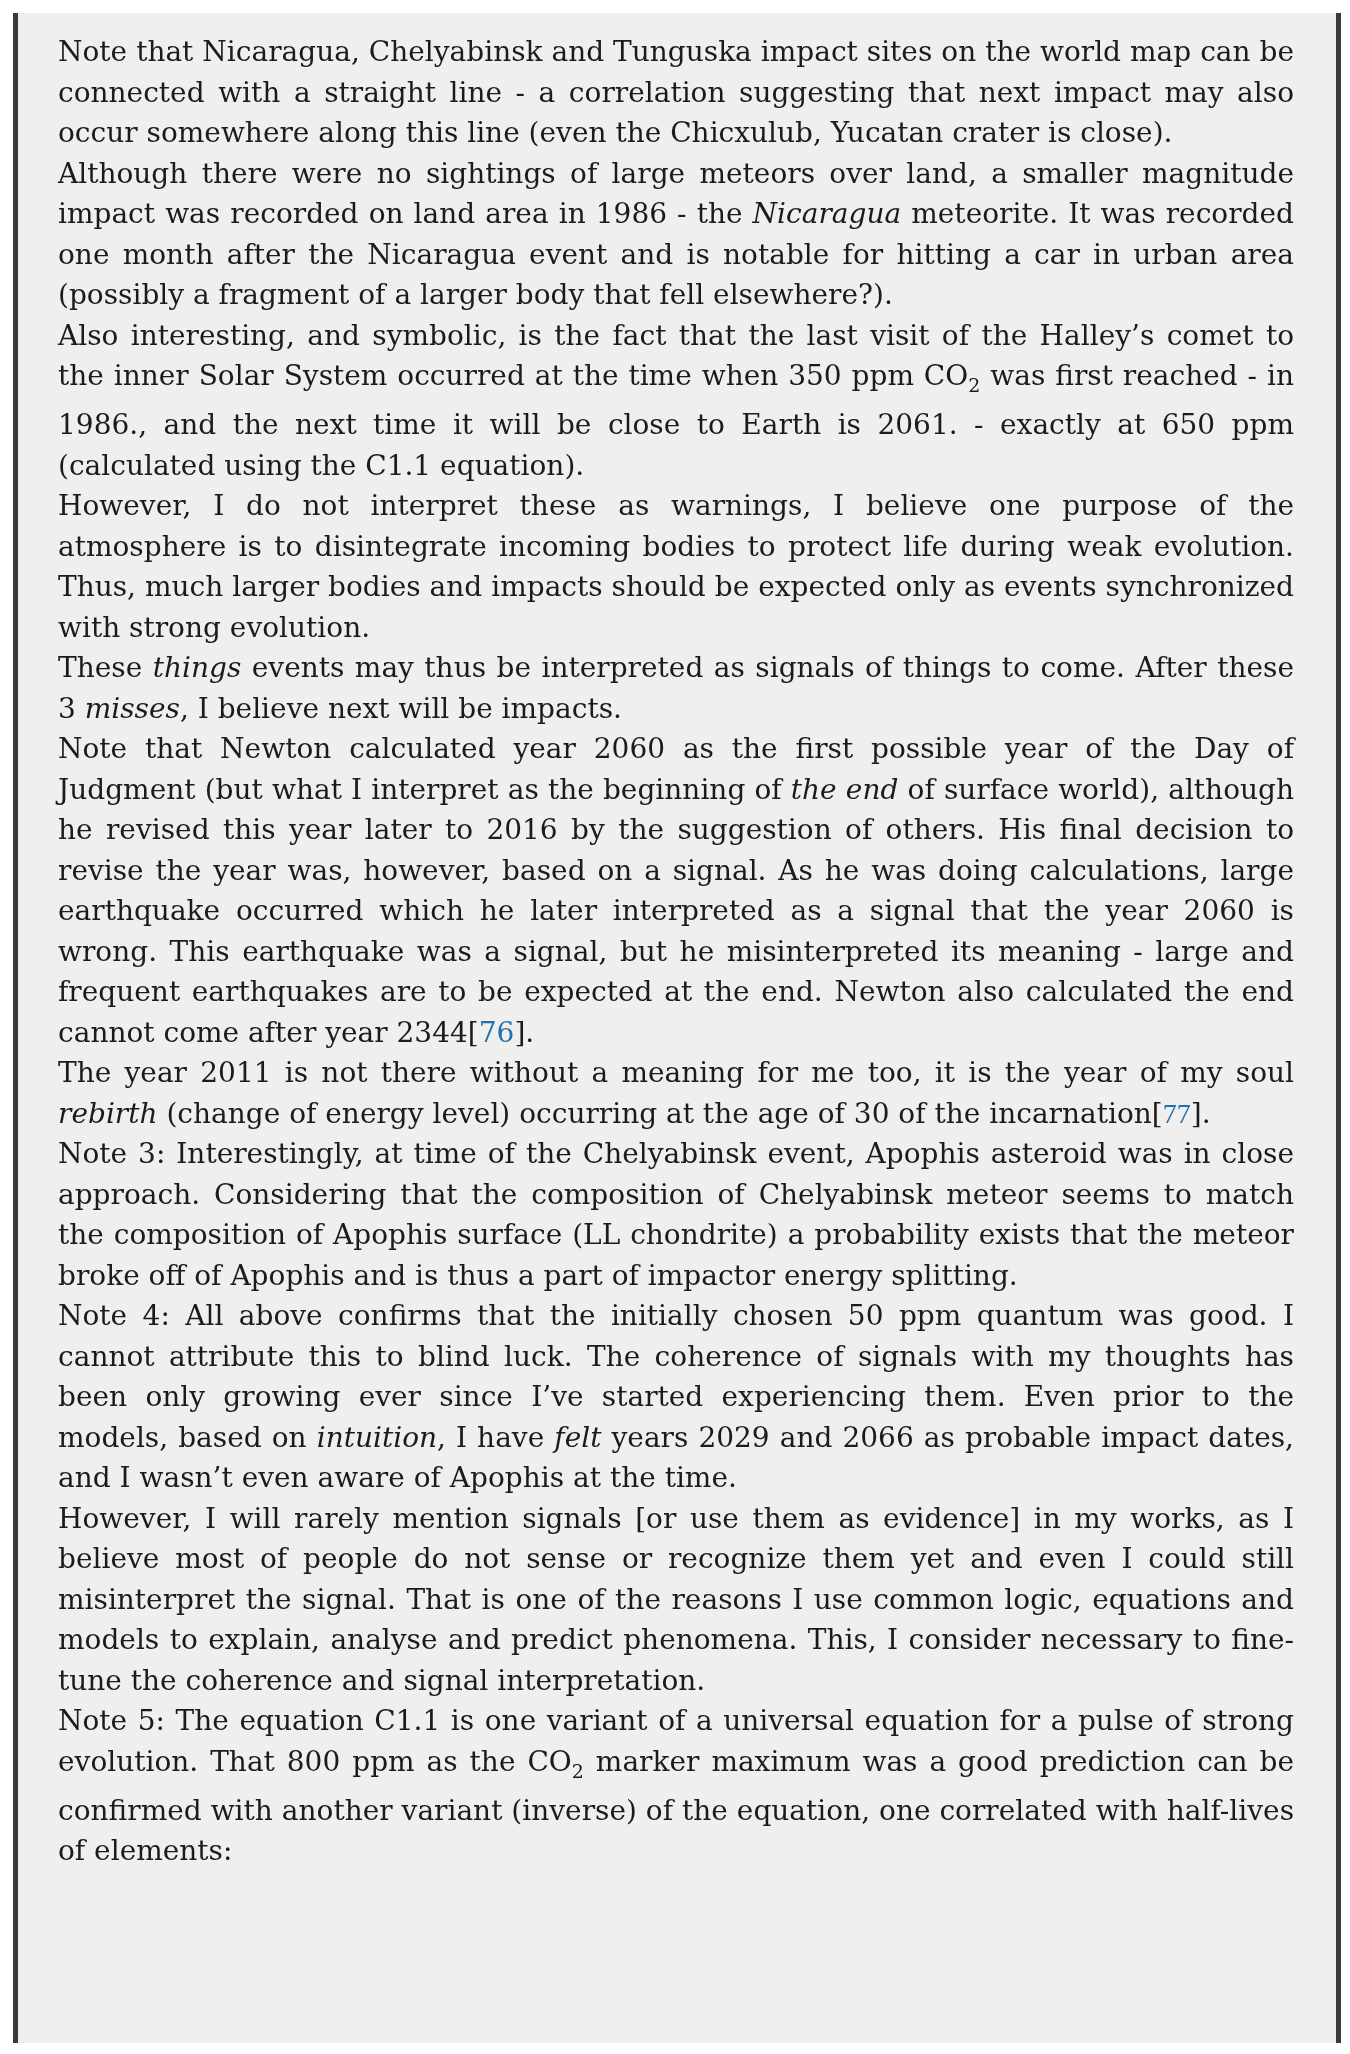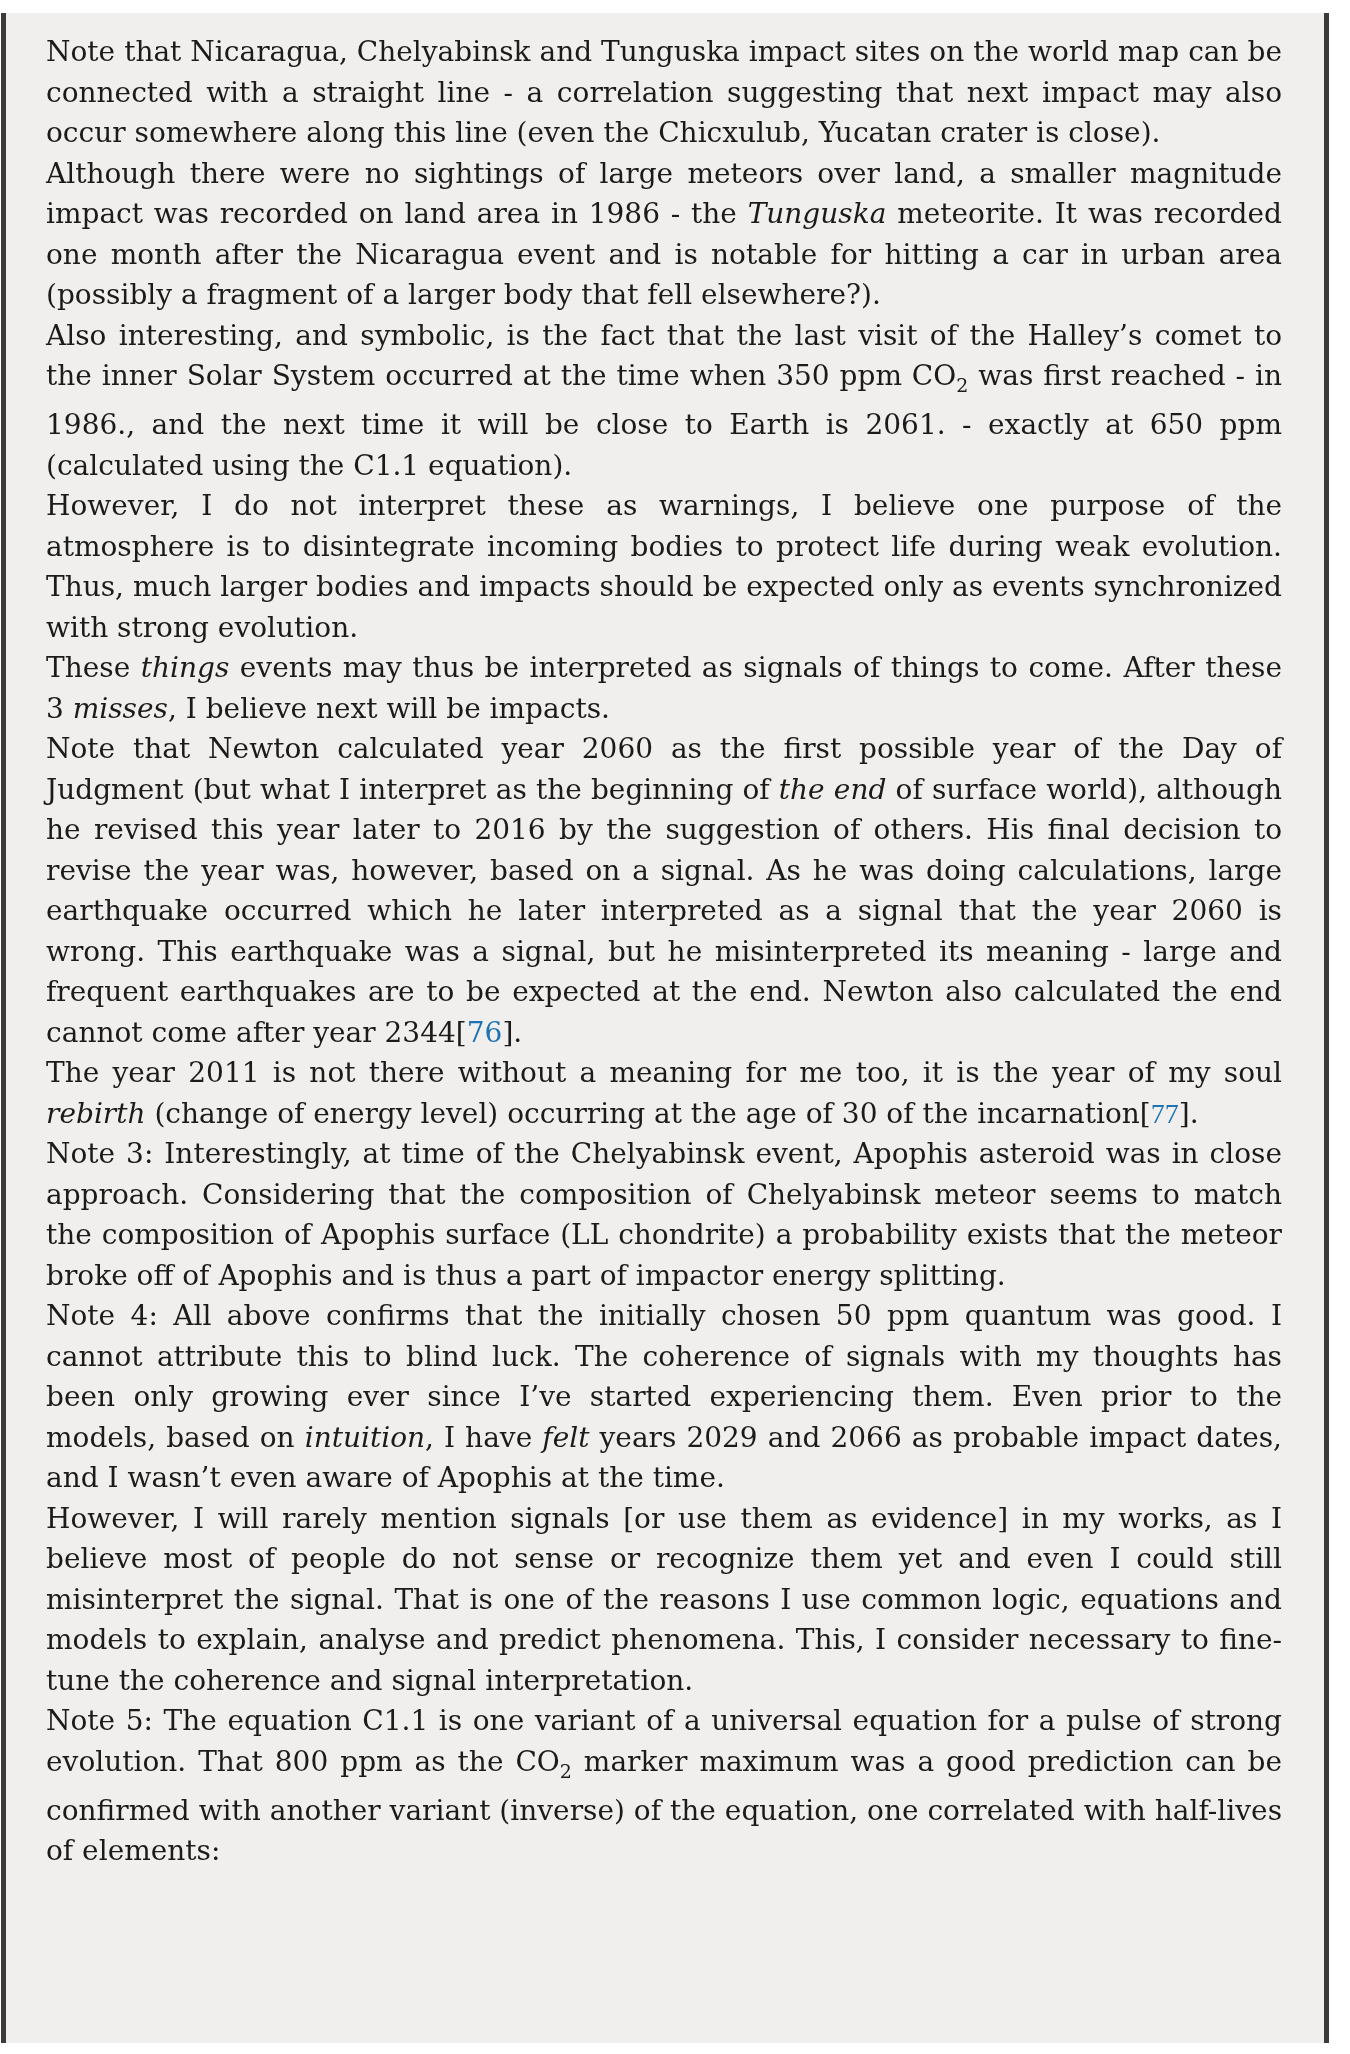--- a/index.html
+++ b/index.html
@@ -9,21 +9,21 @@
   }
   body {
     width: 1350px;
     height: 2054px;
     position: relative;
     overflow: hidden;
     font-family: "DejaVu Serif", "Liberation Serif", serif;
   }
   .page {
     position: absolute;
-    left: 1px;
+    left: 13px;
     top: 13px;
     width: 1328px;
     height: 2030px;
     box-sizing: border-box;
     background: #f0efee;
     border-left: 5px solid #3a3a3a;
     border-right: 5px solid #3a3a3a;
     overflow: hidden;
   }
   .content {
@@ -45,21 +45,21 @@
     cursor: pointer;
   }
 </style>
 </head>
 <body>
 
 <div class="page" style="background: rgb(240, 239, 238); border-left-color: rgb(58, 58, 58); border-right-color: rgb(58, 58, 58);">
   <div class="content">
     <div id="doc-body">
         <p><span>Note that Nicaragua, Chelyabinsk and Tunguska impact sites on the world map can be connected with a straight line - a correlation suggesting that next impact may also occur somewhere along this line (even the Chicxulub, Yucatan crater is close).</span></p>
-        <p><span>Although there were no sightings of large meteors over land, a smaller magnitude impact was recorded on land area in 1986 - the </span><span class="it">Tunguska</span><span> meteorite. It was recorded one month after the Nicaragua event and is notable for hitting a car in urban area (possibly a fragment of a larger body that fell elsewhere?).</span></p>
+        <p><span>Although there were no sightings of large meteors over land, a smaller magnitude impact was recorded on land area in 1986 - the </span><span class="it">Nicaragua</span><span> meteorite. It was recorded one month after the Nicaragua event and is notable for hitting a car in urban area (possibly a fragment of a larger body that fell elsewhere?).</span></p>
         <p><span>Also interesting, and symbolic, is the fact that the last visit of the Halley’s comet to the inner Solar System occurred at the time when 350 ppm CO</span><sub>2</sub><span> was first reached - in 1986., and the next time it will be close to Earth is 2061. - exactly at 650 ppm (calculated using the C1.1 equation).</span></p>
         <p><span>However, I do not interpret these as warnings, I believe one purpose of the atmosphere is to disintegrate incoming bodies to protect life during weak evolution. Thus, much larger bodies and impacts should be expected only as events synchronized with strong evolution.</span></p>
         <p><span>These </span><span class="it">things</span><span> events may thus be interpreted as signals of things to come. After these 3 </span><span class="it">misses</span><span>, I believe next will be impacts.</span></p>
         <p><span>Note that Newton calculated year 2060 as the first possible year of the Day of Judgment (but what I interpret as the beginning of </span><span class="it">the end</span><span> of surface world), although he revised this year later to 2016 by the suggestion of others. His final decision to revise the year was, however, based on a signal. As he was doing calculations, large earthquake occurred which he later interpreted as a signal that the year 2060 is wrong. This earthquake was a signal, but he misinterpreted its meaning - large and frequent earthquakes are to be expected at the end. Newton also calculated the end cannot come after year 2344[</span><a class="cite" style="color: rgb(29, 114, 180);">76</a><span>].</span></p>
         <p><span>The year 2011 is not there without a meaning for me too, it is the year of my soul </span><span class="it">rebirth</span><span> (change of energy level) occurring at the age of 30 of the incarnation[</span><a class="cite" style="color: rgb(29, 114, 180); font-family: Liberation Serif, serif;">77</a><span>].</span></p>
         <p><span>Note 3: Interestingly, at time of the Chelyabinsk event, Apophis asteroid was in close approach. Considering that the composition of Chelyabinsk meteor seems to match the composition of Apophis surface (LL chondrite) a probability exists that the meteor broke off of Apophis and is thus a part of impactor energy splitting.</span></p>
         <p><span>Note 4: All above confirms that the initially chosen 50 ppm quantum was good. I cannot attribute this to blind luck. The coherence of signals with my thoughts has been only growing ever since I’ve started experiencing them. Even prior to the models, based on </span><span class="it">intuition</span><span>, I have </span><span class="it">felt</span><span> years 2029 and 2066 as probable impact dates, and I wasn’t even aware of Apophis at the time.</span></p>
         <p><span>However, I will rarely mention signals [or use them as evidence] in my works, as I believe most of people do not sense or recognize them yet and even I could still misinterpret the signal. That is one of the reasons I use common logic, equations and models to explain, analyse and predict phenomena. This, I consider necessary to fine-tune the coherence and signal interpretation.</span></p>
         <p><span>Note 5: The equation C1.1 is one variant of a universal equation for a pulse of strong evolution. That 800 ppm as the CO</span><sub>2</sub><span> marker maximum was a good prediction can be confirmed with another variant (inverse) of the equation, one correlated with half-lives of elements:</span></p>
       </div>

